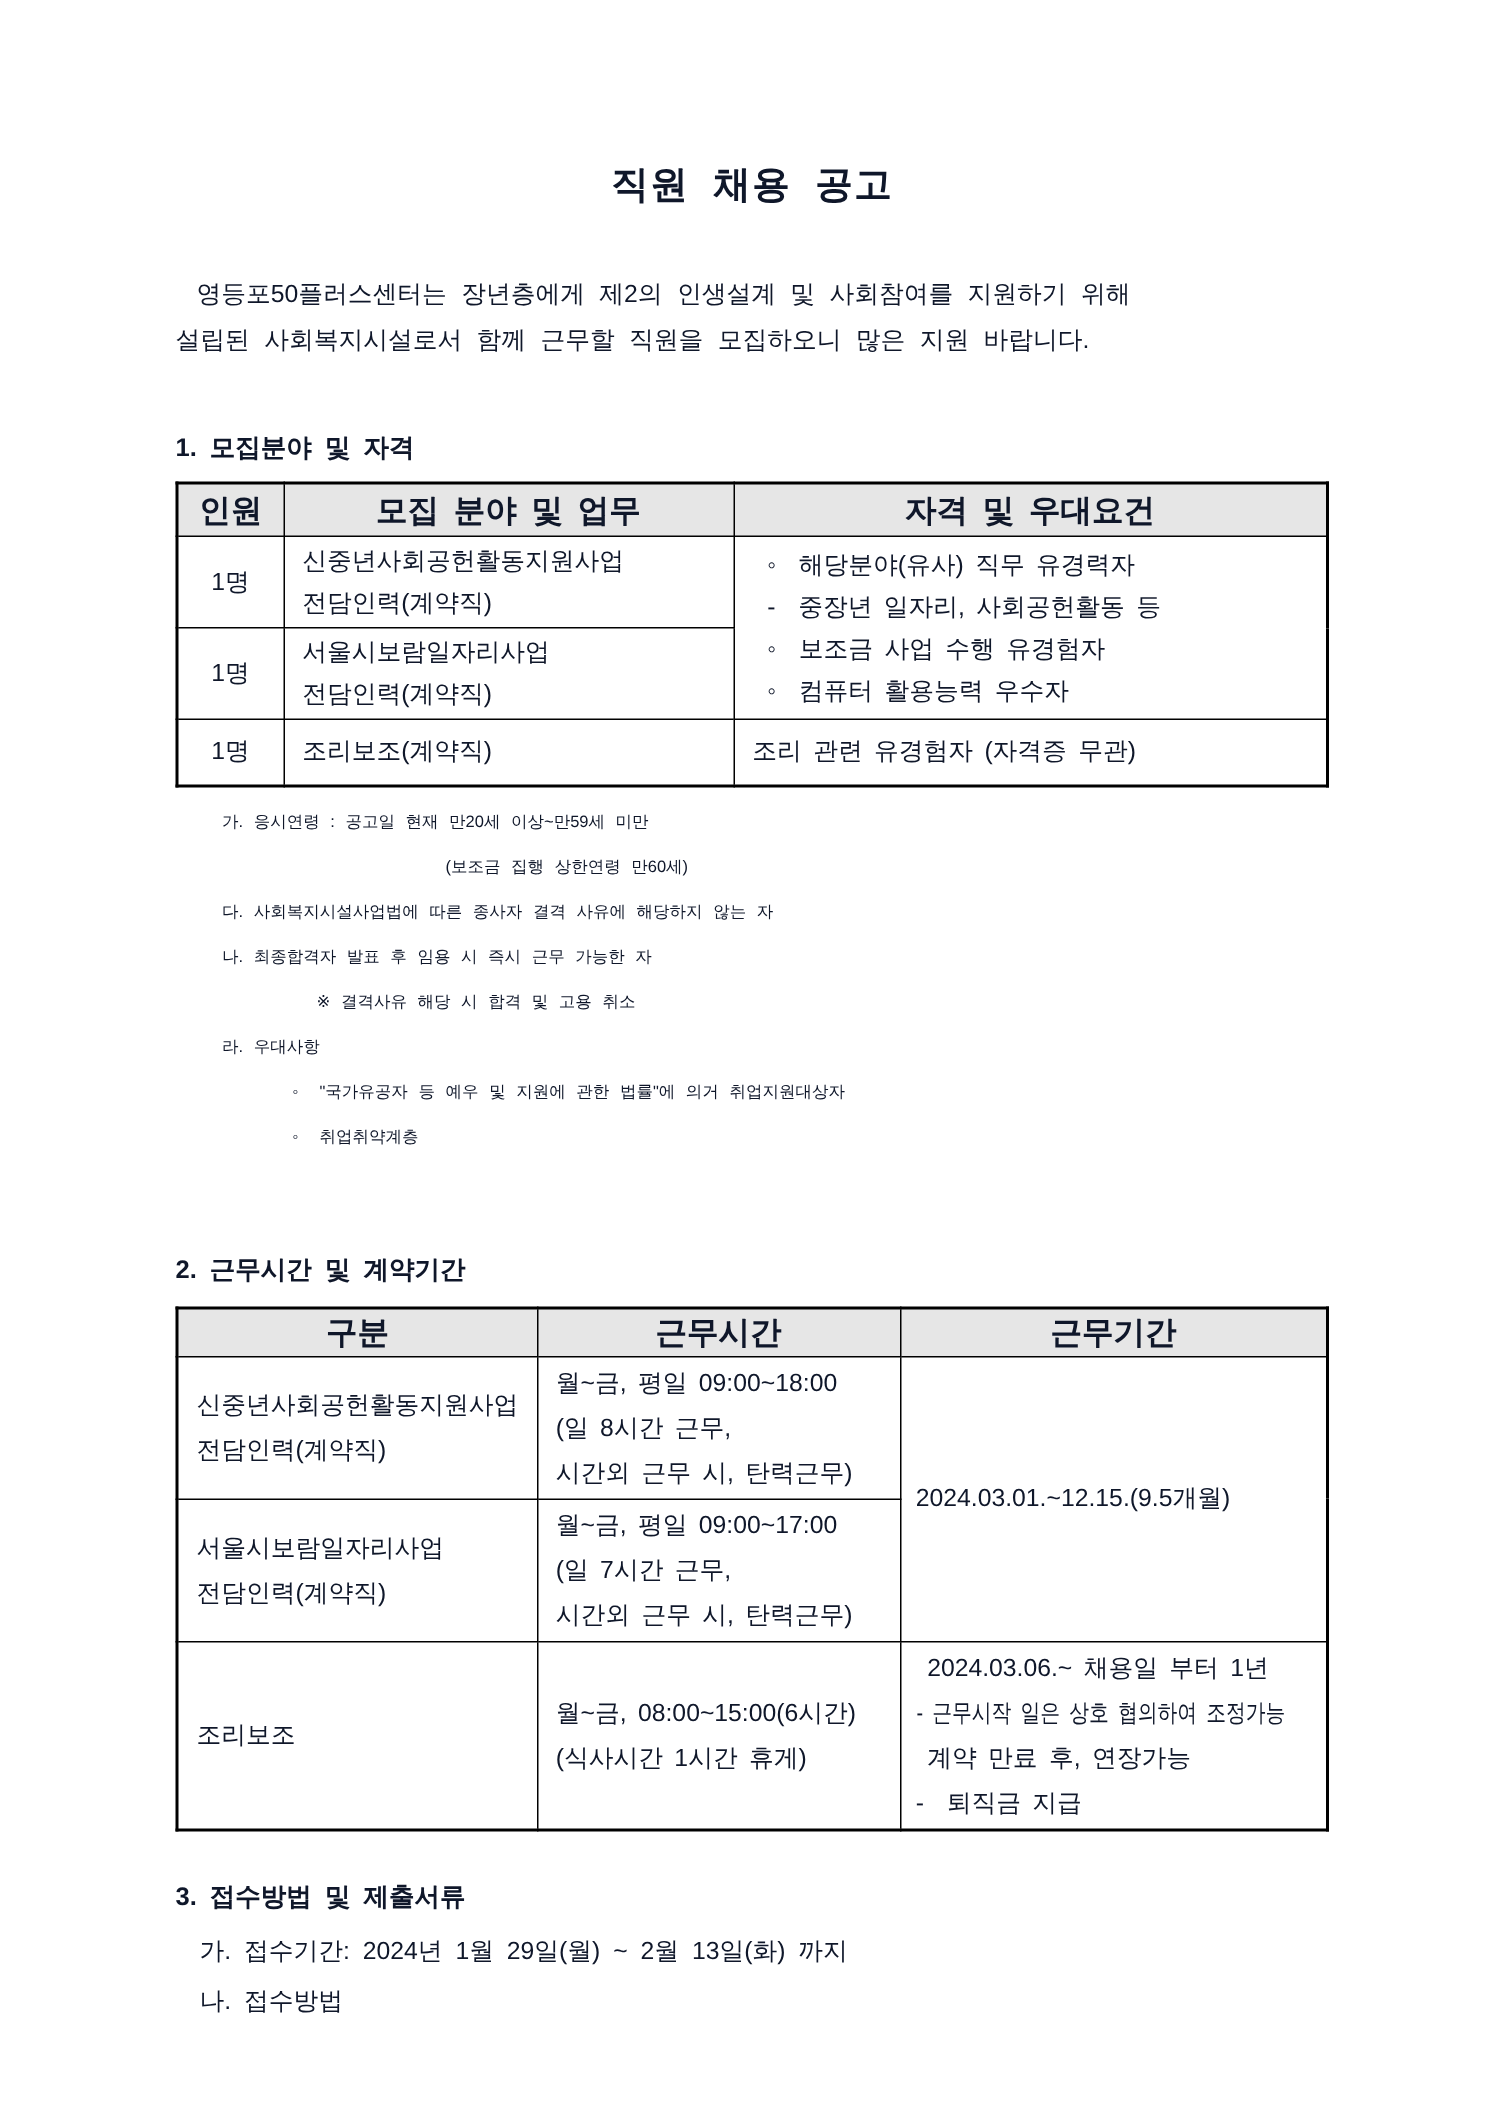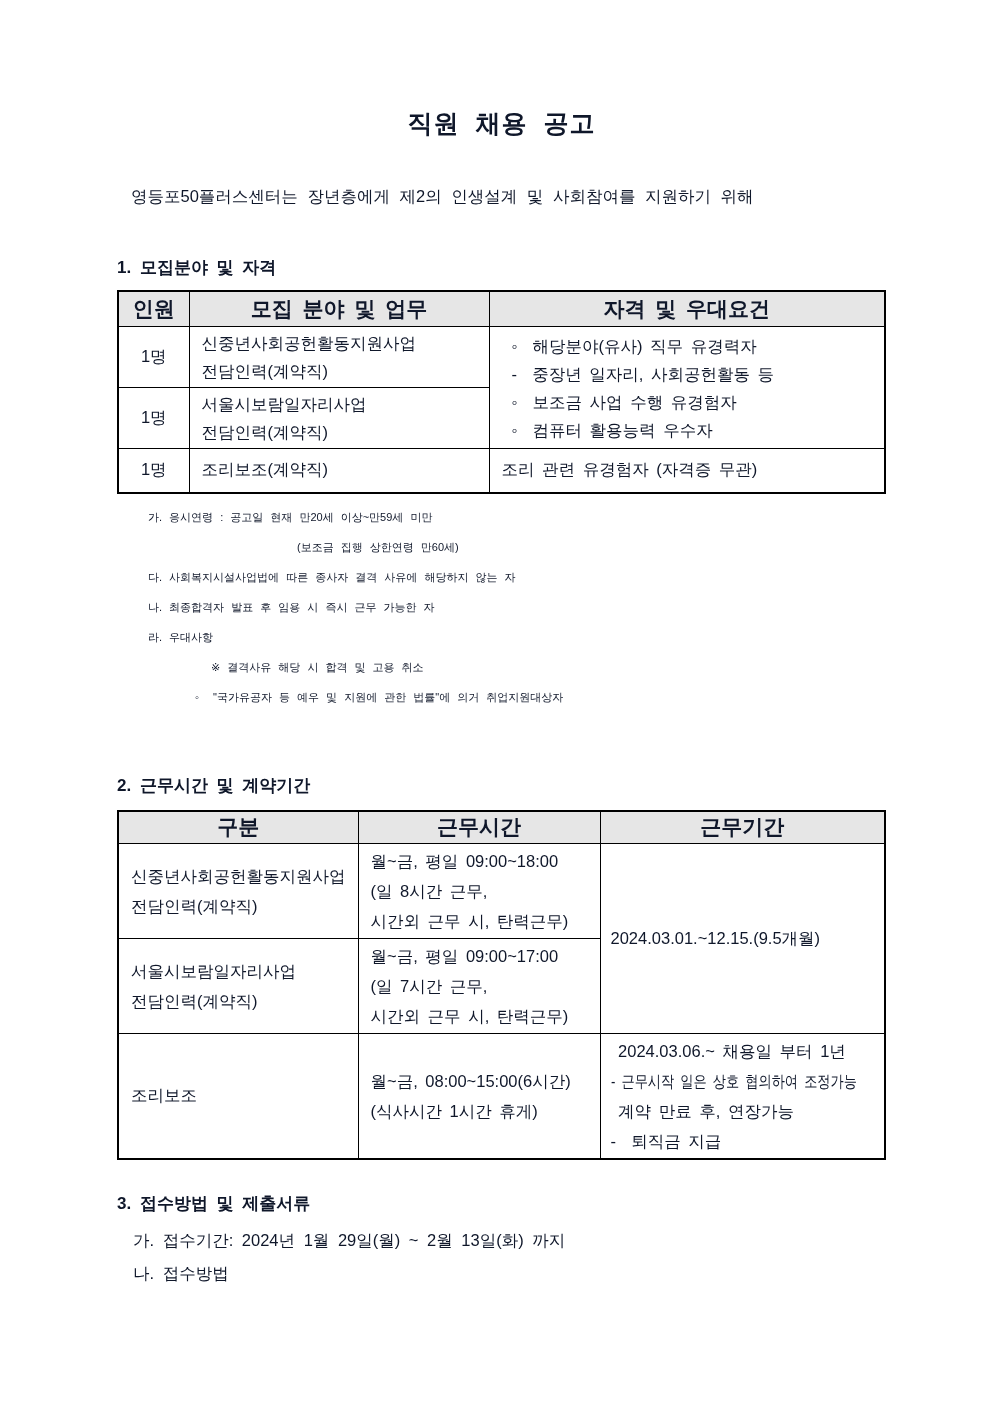--- a/index.html
+++ b/index.html
@@ -56,20 +56,21 @@
 </style>
 </head>
 <body>
 
 <div class="page">
 
   <div class="doc-title">직원 채용 공고</div>
 
   <div class="intro">
     <div class="l1">영등포50플러스센터는 장년층에게 제2의 인생설계 및 사회참여를 지원하기 위해</div>
+    <div>설립된 사회복지시설로서 함께 근무할 직원을 모집하오니 많은 지원 바랍니다.</div>
   </div>
 
   <div class="sec-heading sh1">1. 모집분야 및 자격</div>
 
   <table class="t1">
     <colgroup>
         <col style="width:71px">
         <col style="width:300px">
         <col style="width:396px">
       </colgroup>
@@ -105,23 +106,24 @@
       <td>조리 관련 유경험자 (자격증 무관)</td>
     </tr>
   </tbody>
     </table>
 
   <div class="notes">
     <div class="note ind1">가. 응시연령 : 공고일 현재 만20세 이상~만59세 미만</div>
     <div class="note ind-sub">(보조금 집행 상한연령 만60세)</div>
     <div class="note ind1">다. 사회복지시설사업법에 따른 종사자 결격 사유에 해당하지 않는 자</div>
     <div class="note ind1">나. 최종합격자 발표 후 임용 시 즉시 근무 가능한 자</div>
+    <div class="note ind-star">※ 결격사유 해당 시 합격 및 고용 취소</div>
     <div class="note ind1">라. 우대사항</div>
-    <div class="note ind-star">※ 결격사유 해당 시 합격 및 고용 취소</div>
     <div class="note ind-bullet">◦  "국가유공자 등 예우 및 지원에 관한 법률"에 의거 취업지원대상자</div>
+    <div class="note ind-bullet">◦  취업취약계층</div>
   </div>
 
   <div class="sec-heading sh2">2. 근무시간 및 계약기간</div>
 
   <table class="t2">
     <colgroup>
         <col style="width:240px">
         <col style="width:242px">
         <col style="width:285px">
       </colgroup>

